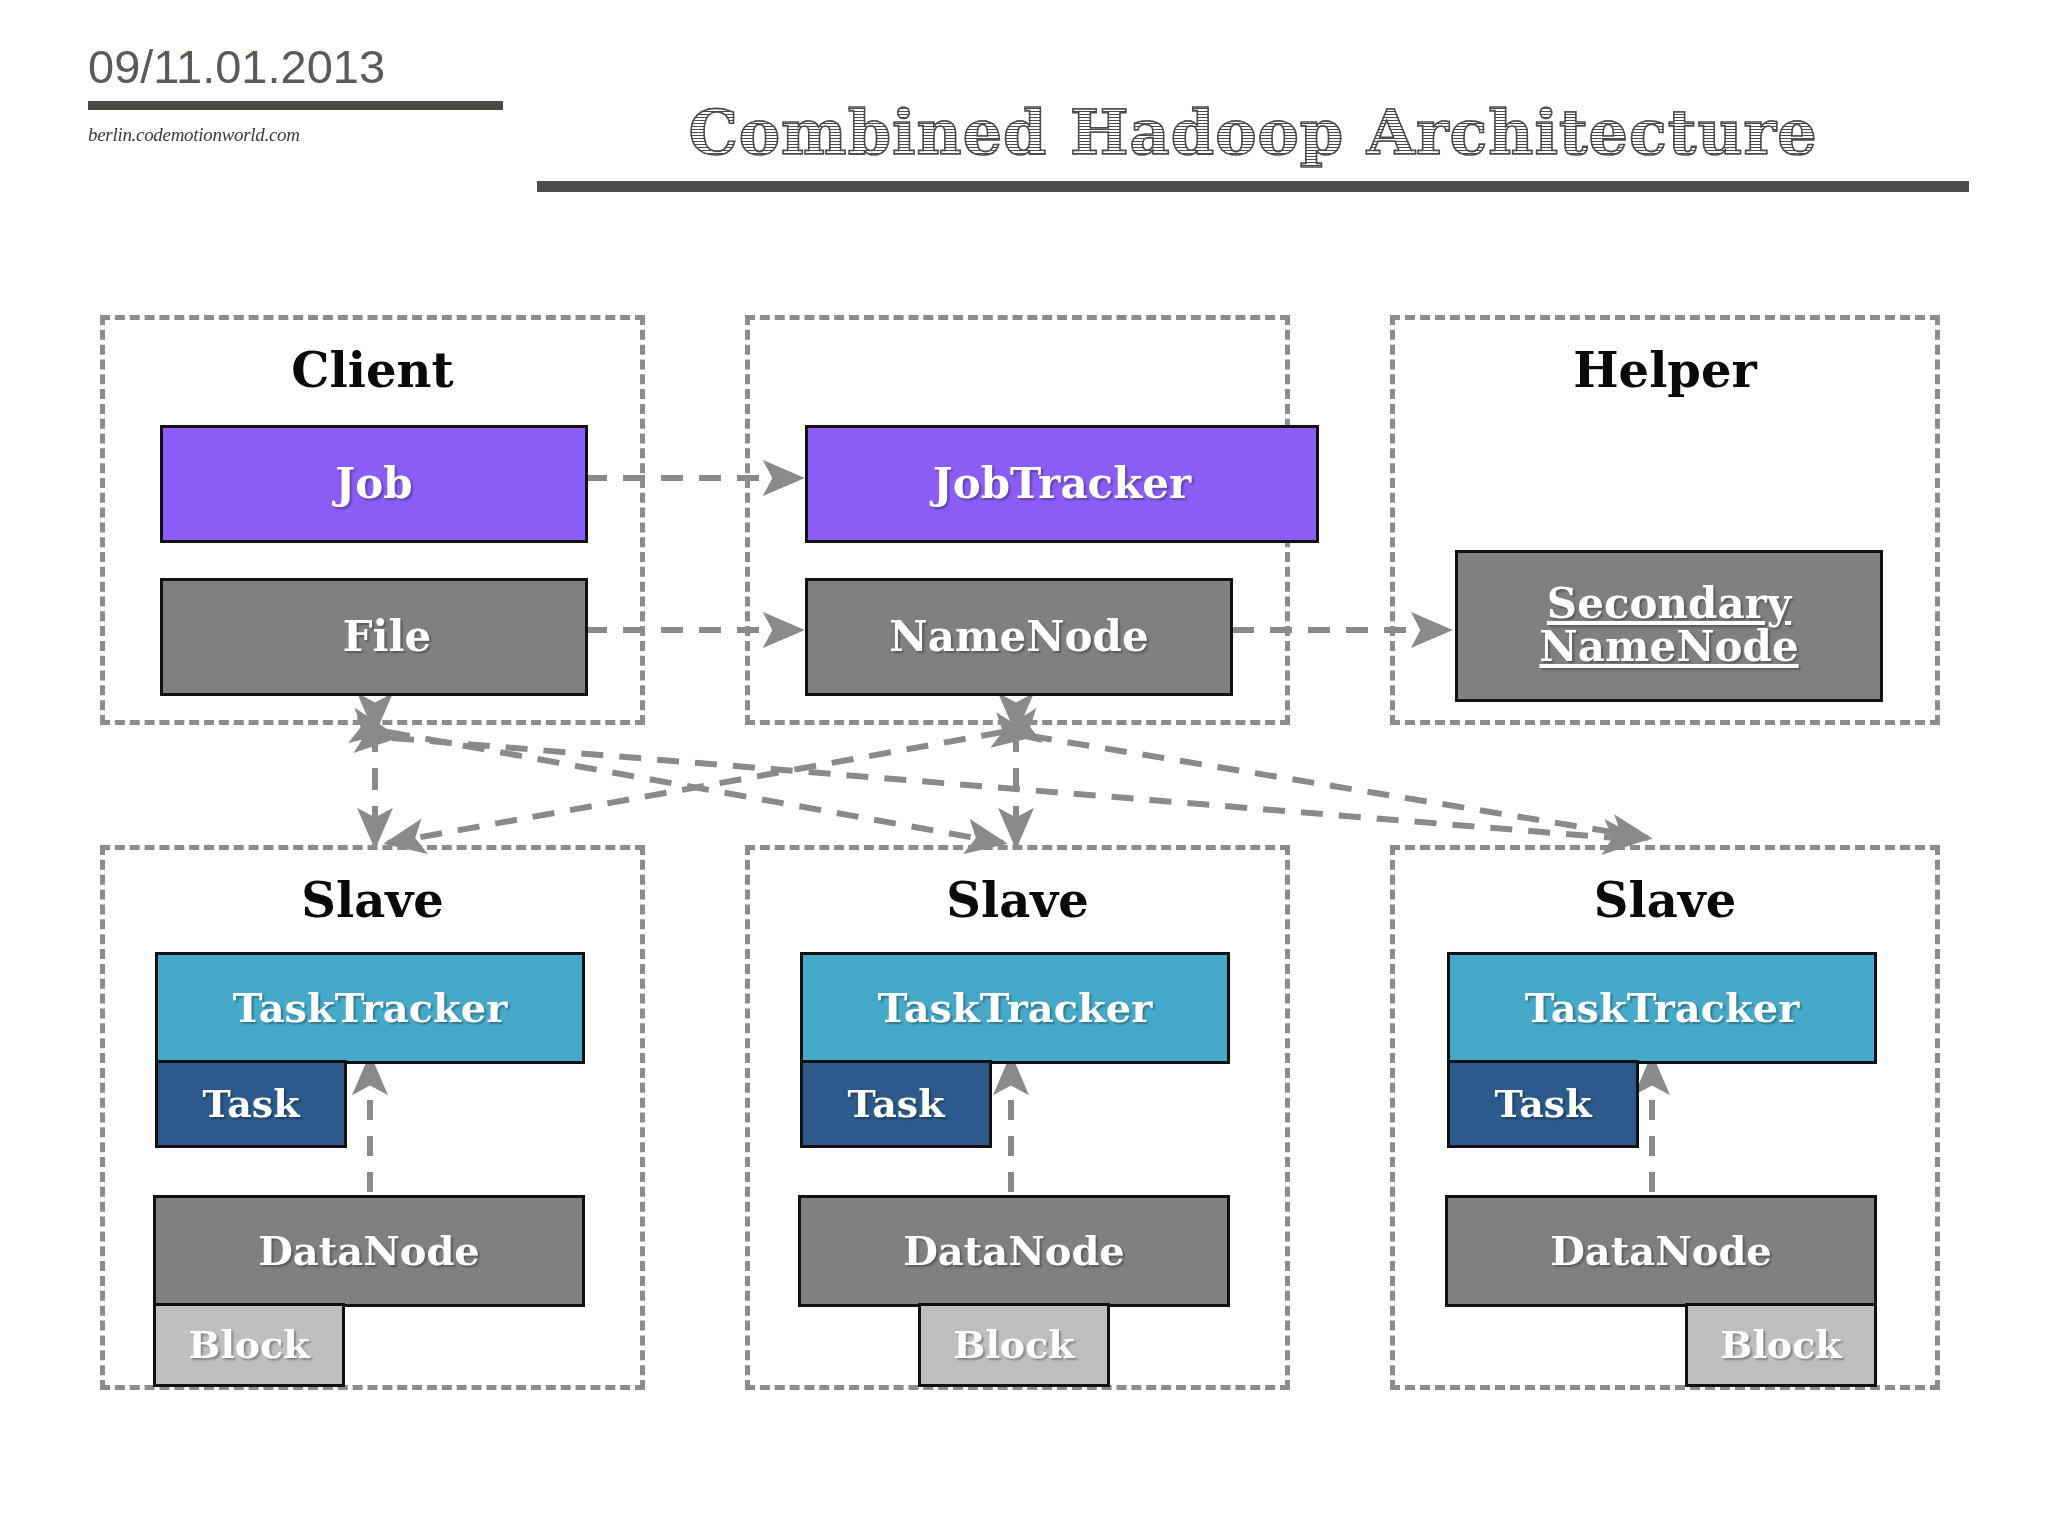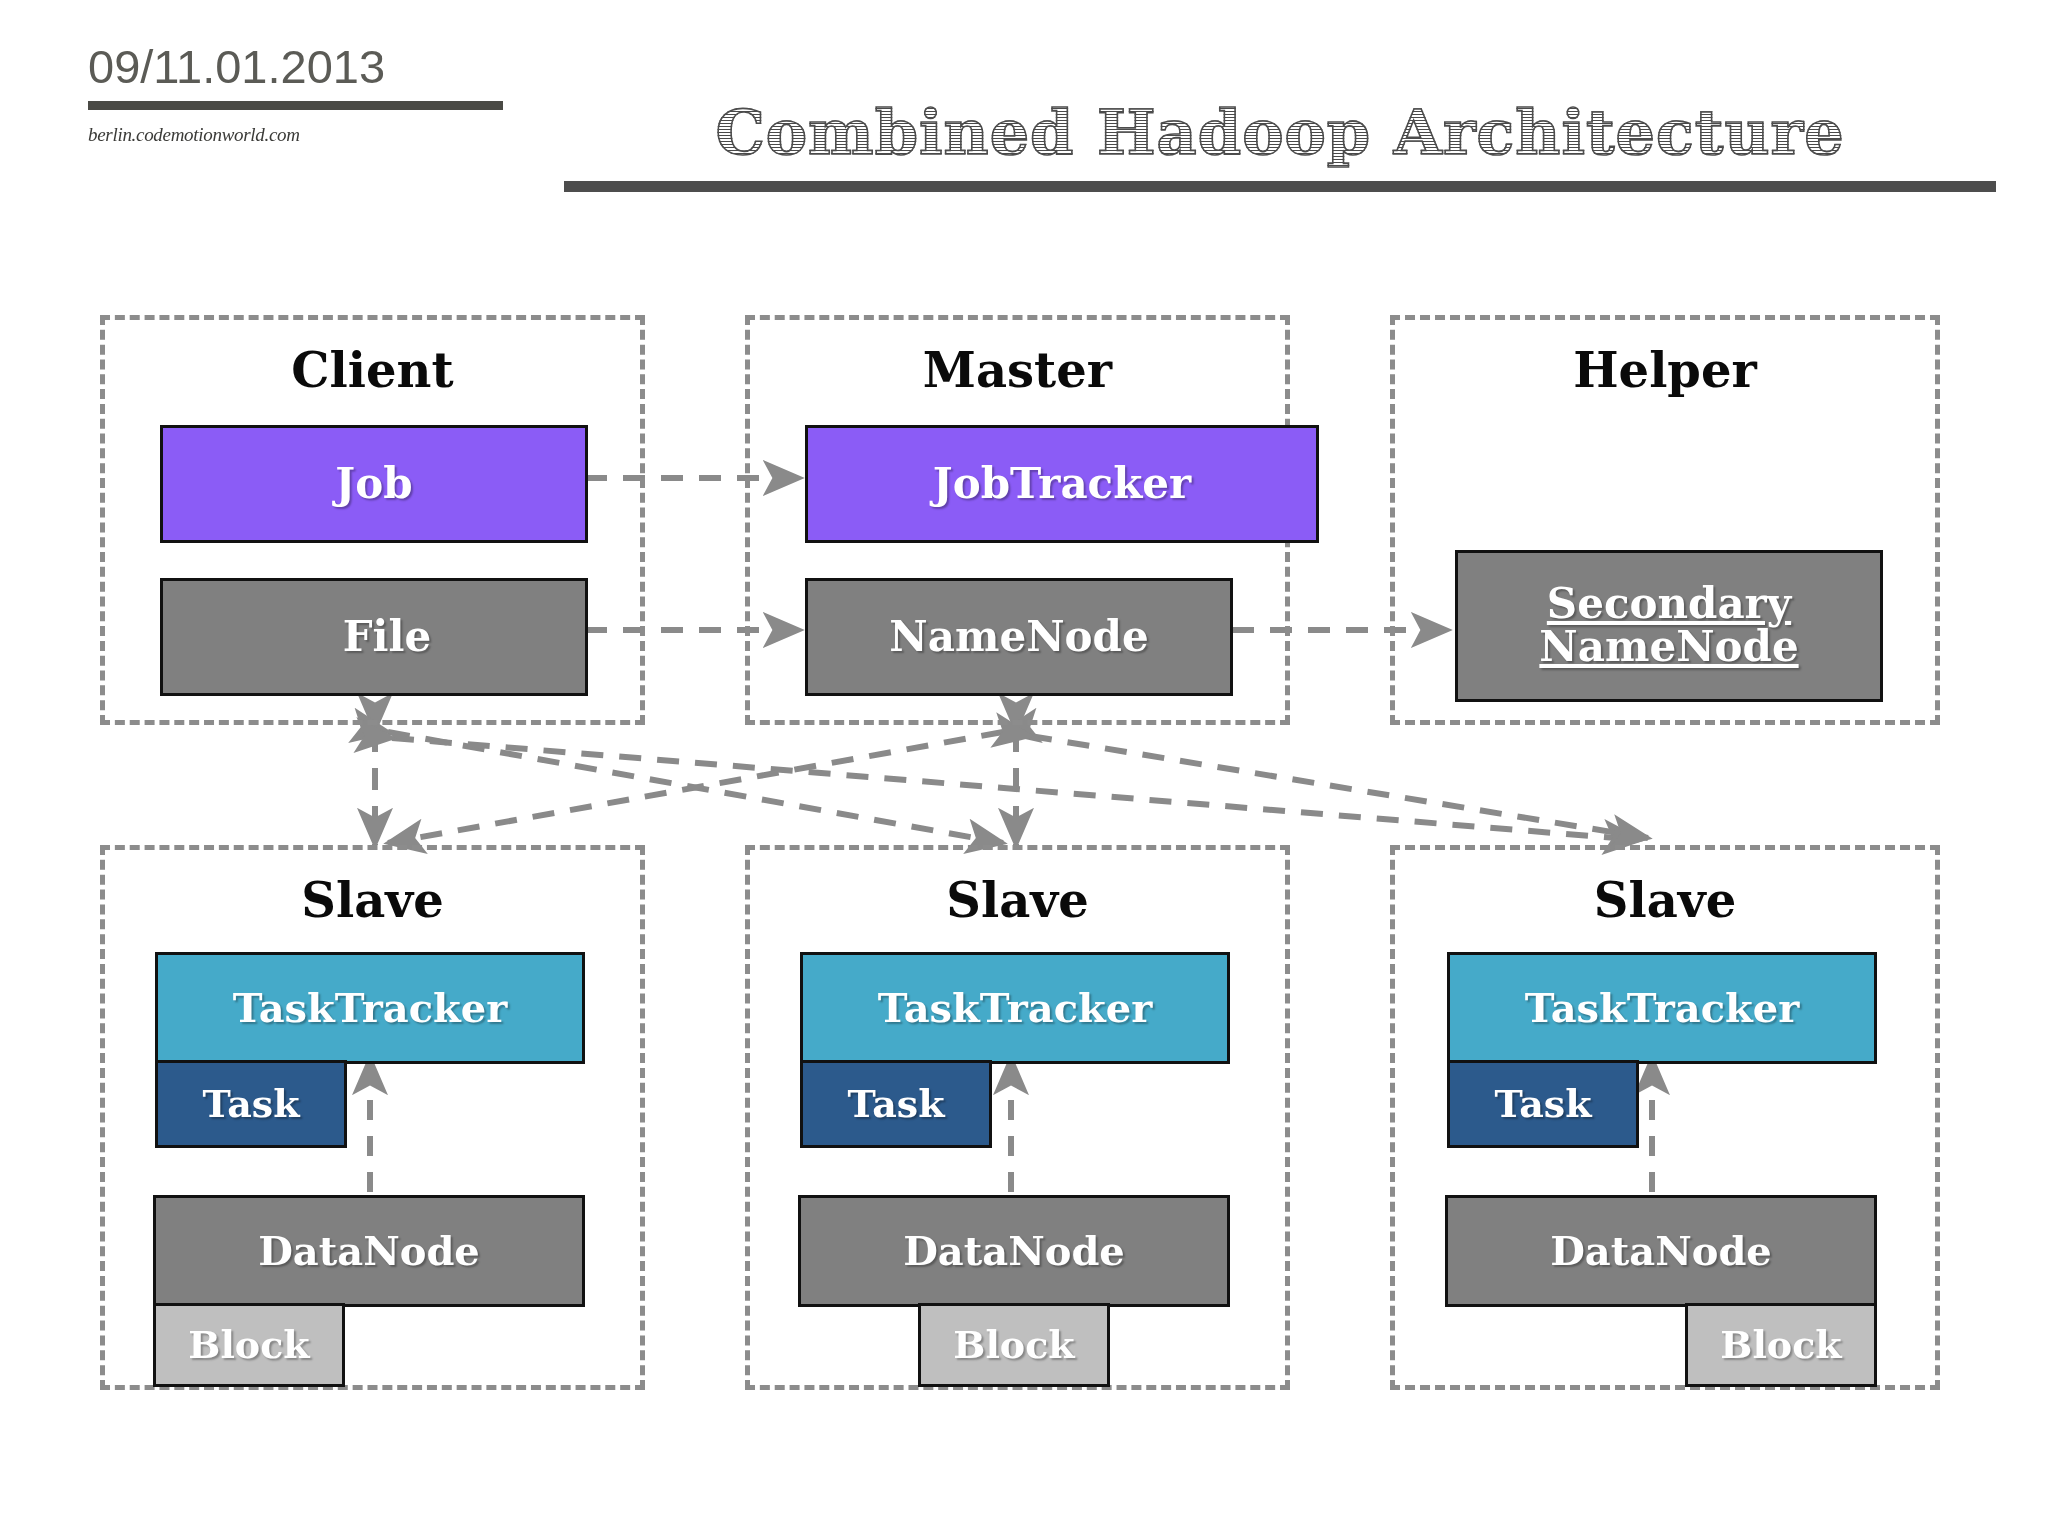--- a/index.html
+++ b/index.html
@@ -11,21 +11,21 @@
 
   #brand{position:absolute;left:88px;top:40px;width:420px;}
   #brand-city{font-family:"DejaVu Serif",serif;font-weight:bold;font-style:italic;
               font-size:60px;color:#4a4a45;letter-spacing:-1px;line-height:1.0;}
   #brand-date{font-family:"Liberation Sans",sans-serif;font-size:47px;color:#5b5b56;
               line-height:1.05;letter-spacing:0px;margin-top:2px;}
   #brand-rule{margin-top:10px;width:415px;height:9px;background:#4a4a45;}
   #brand-url{font-family:"Liberation Serif",serif;font-style:italic;font-size:19px;
              color:#3b3b38;margin-top:14px;letter-spacing:-0.3px;}
 
-  #title-wrap{position:absolute;left:560px;top:96px;width:1440px;}
+  #title-wrap{position:absolute;left:533px;top:96px;width:1440px;}
   #title{font-family:"DejaVu Serif",serif;font-weight:bold;font-size:62px;
          text-align:center;letter-spacing:1px;white-space:nowrap;
          color:#8d8d8d;
          -webkit-text-stroke:1.6px #4d4d4d;
          background-image:repeating-linear-gradient(0deg,#4a4a4a 0px,#4a4a4a 1px,#ffffff 1px,#ffffff 3px);
          -webkit-background-clip:text;background-clip:text;
          -webkit-text-fill-color:transparent;}
   #title-rule{margin:12px auto 0 auto;width:1432px;height:11px;background:#4d4d4d;}
 
   
@@ -112,21 +112,20 @@
     </g>
   </svg>
 
   <div class="group" style="left:100px;top:315px;width:545px;height:410px;">
     <div class="group-title">Client</div>
     <div class="node teal f42" style="left:55px;top:105px;width:428px;height:118px;">Job</div>
     <div class="node gray f42" style="left:55px;top:258px;width:428px;height:118px;padding-left:26px;">File</div>
   </div>
 
   <div class="group" style="left:745px;top:315px;width:545px;height:410px;">
-    <div class="group-title">Master</div>
     <div class="node teal f42" style="left:55px;top:105px;width:514px;height:118px;">JobTracker</div>
     <div class="node gray f42" style="left:55px;top:258px;width:428px;height:118px;">NameNode</div>
   </div>
 
   <div class="group" style="left:1390px;top:315px;width:550px;height:410px;">
     <div class="group-title">Helper</div>
     <div class="node gray f42" style="left:60px;top:230px;width:428px;height:152px;text-decoration:underline;">Secondary NameNode</div>
   </div>
 
   <div class="group" style="left:100px;top:845px;width:545px;height:545px;">

